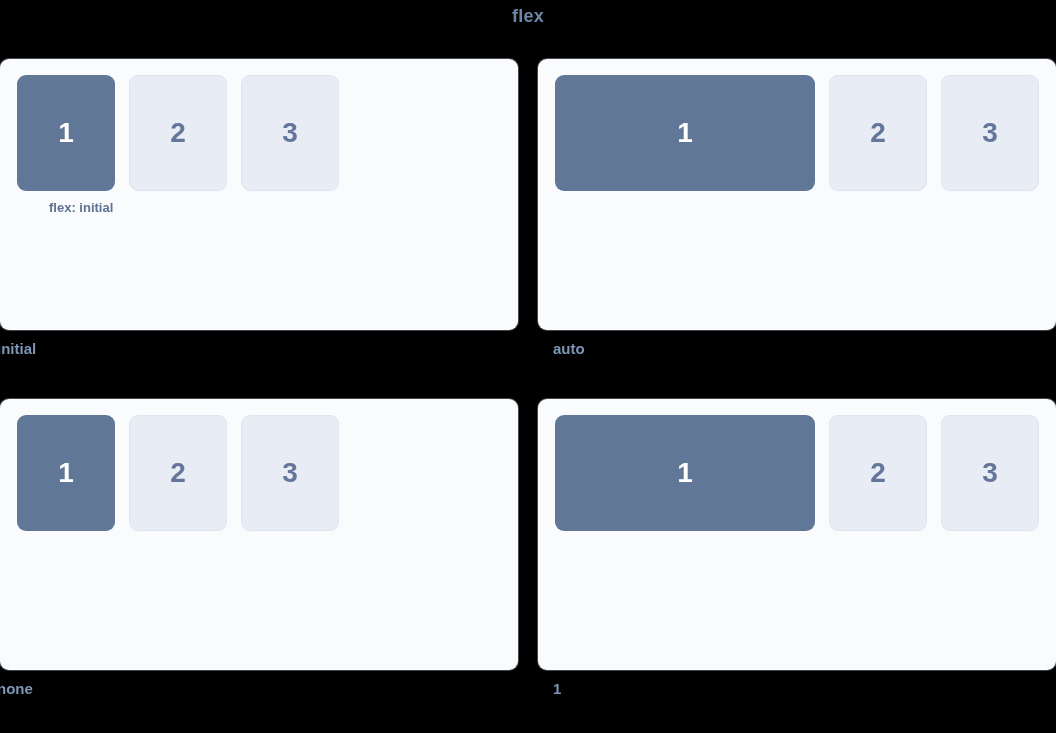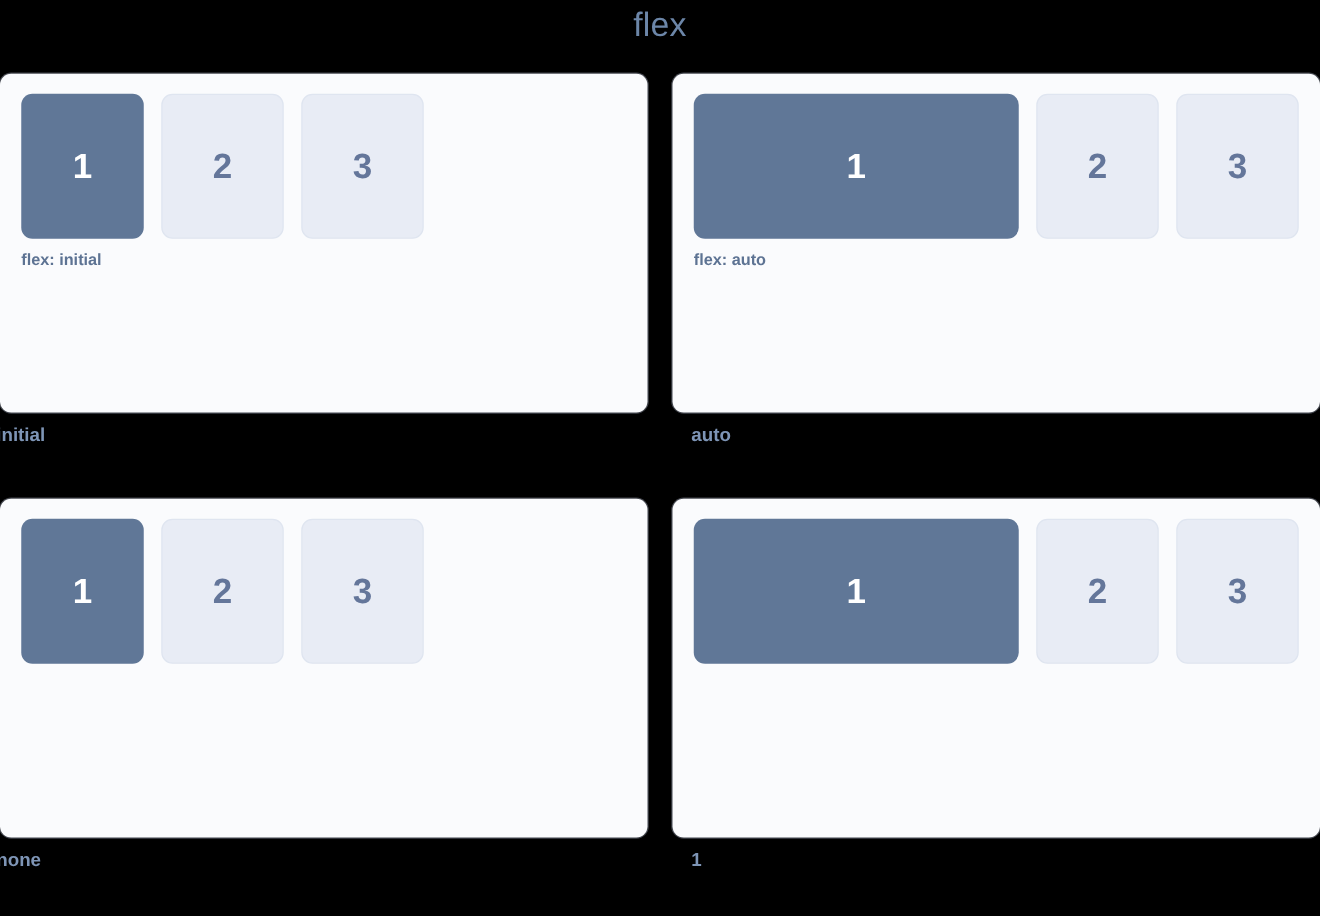--- a/index.html
+++ b/index.html
@@ -12,22 +12,22 @@
     width: 1056px;
     height: 733px;
     font-family: "Liberation Sans", sans-serif;
     overflow: hidden;
     position: relative;
   }
 
   .page-title {
     text-align: center;
     color: #6c86a8;
-    font-size: 27px;
-    font-weight: normal;
+    font-size: 18px;
+    font-weight: bold;
     line-height: 1;
     padding-top: 7px;
     margin: 0 0 0 0;
     letter-spacing: 0.2px;
   }
 
   .grid {
     position: absolute;
     top: 59px;
     left: 0;
@@ -93,20 +93,21 @@
   .flexrow.mode-auto    .box.primary { flex: auto; }
   .flexrow.mode-none    .box.primary { flex: none; }
   .flexrow.mode-one     .box.primary { flex: 1; }
 
   .panel-note {
     margin-top: 10px;
     font-size: 13px;
     font-weight: bold;
     color: #5d7393;
     line-height: 1;
+    margin-left: 32px;
   }
 
   .cell-caption {
     margin-top: 11px;
     font-size: 15px;
     font-weight: bold;
     color: #7e95b6;
     line-height: 1;
   }
   .cell.left .cell-caption  { margin-left: -3px; }
@@ -133,21 +134,20 @@
       <div class="cell-caption">initial</div>
     </div>
 
     <div class="cell right">
       <div class="panel">
         <div class="flexrow mode-auto">
           <div class="box primary">1</div>
           <div class="box muted">2</div>
           <div class="box muted">3</div>
         </div>
-        <div class="panel-note">flex: auto</div>
       </div>
       <div class="cell-caption">auto</div>
     </div>
 
   </div>
 
   <div class="row">
 
     <div class="cell left">
       <div class="panel">

